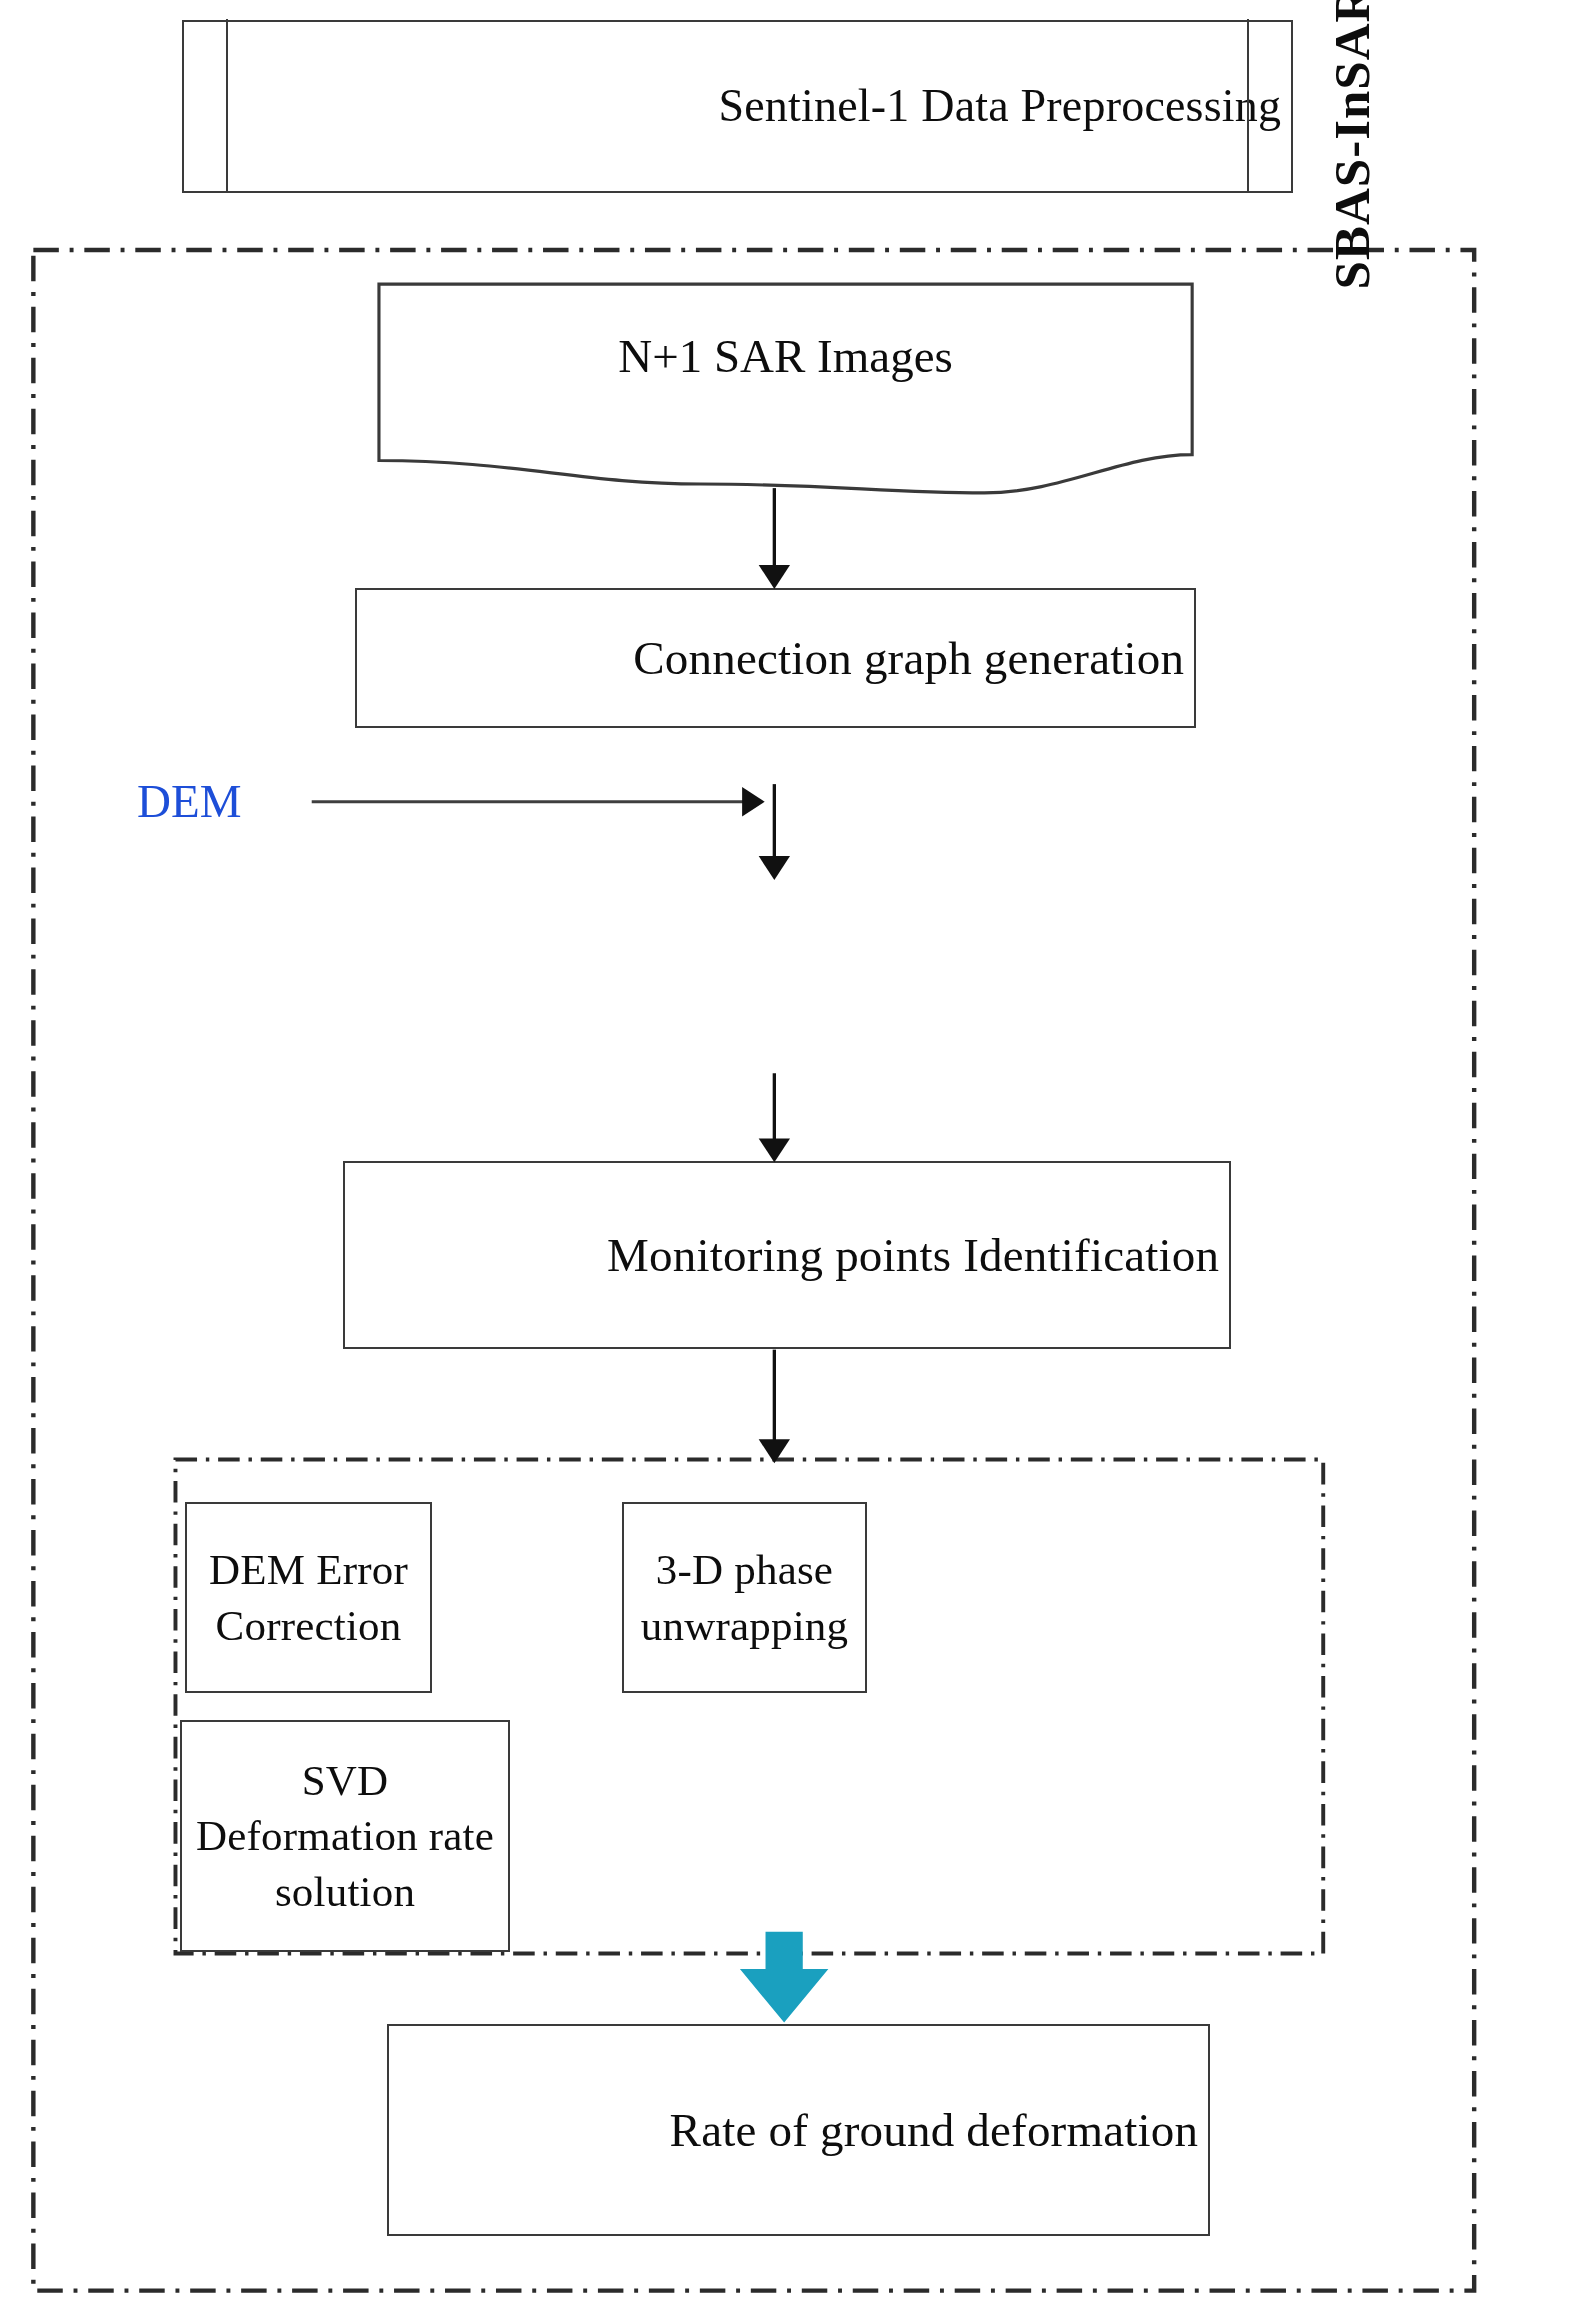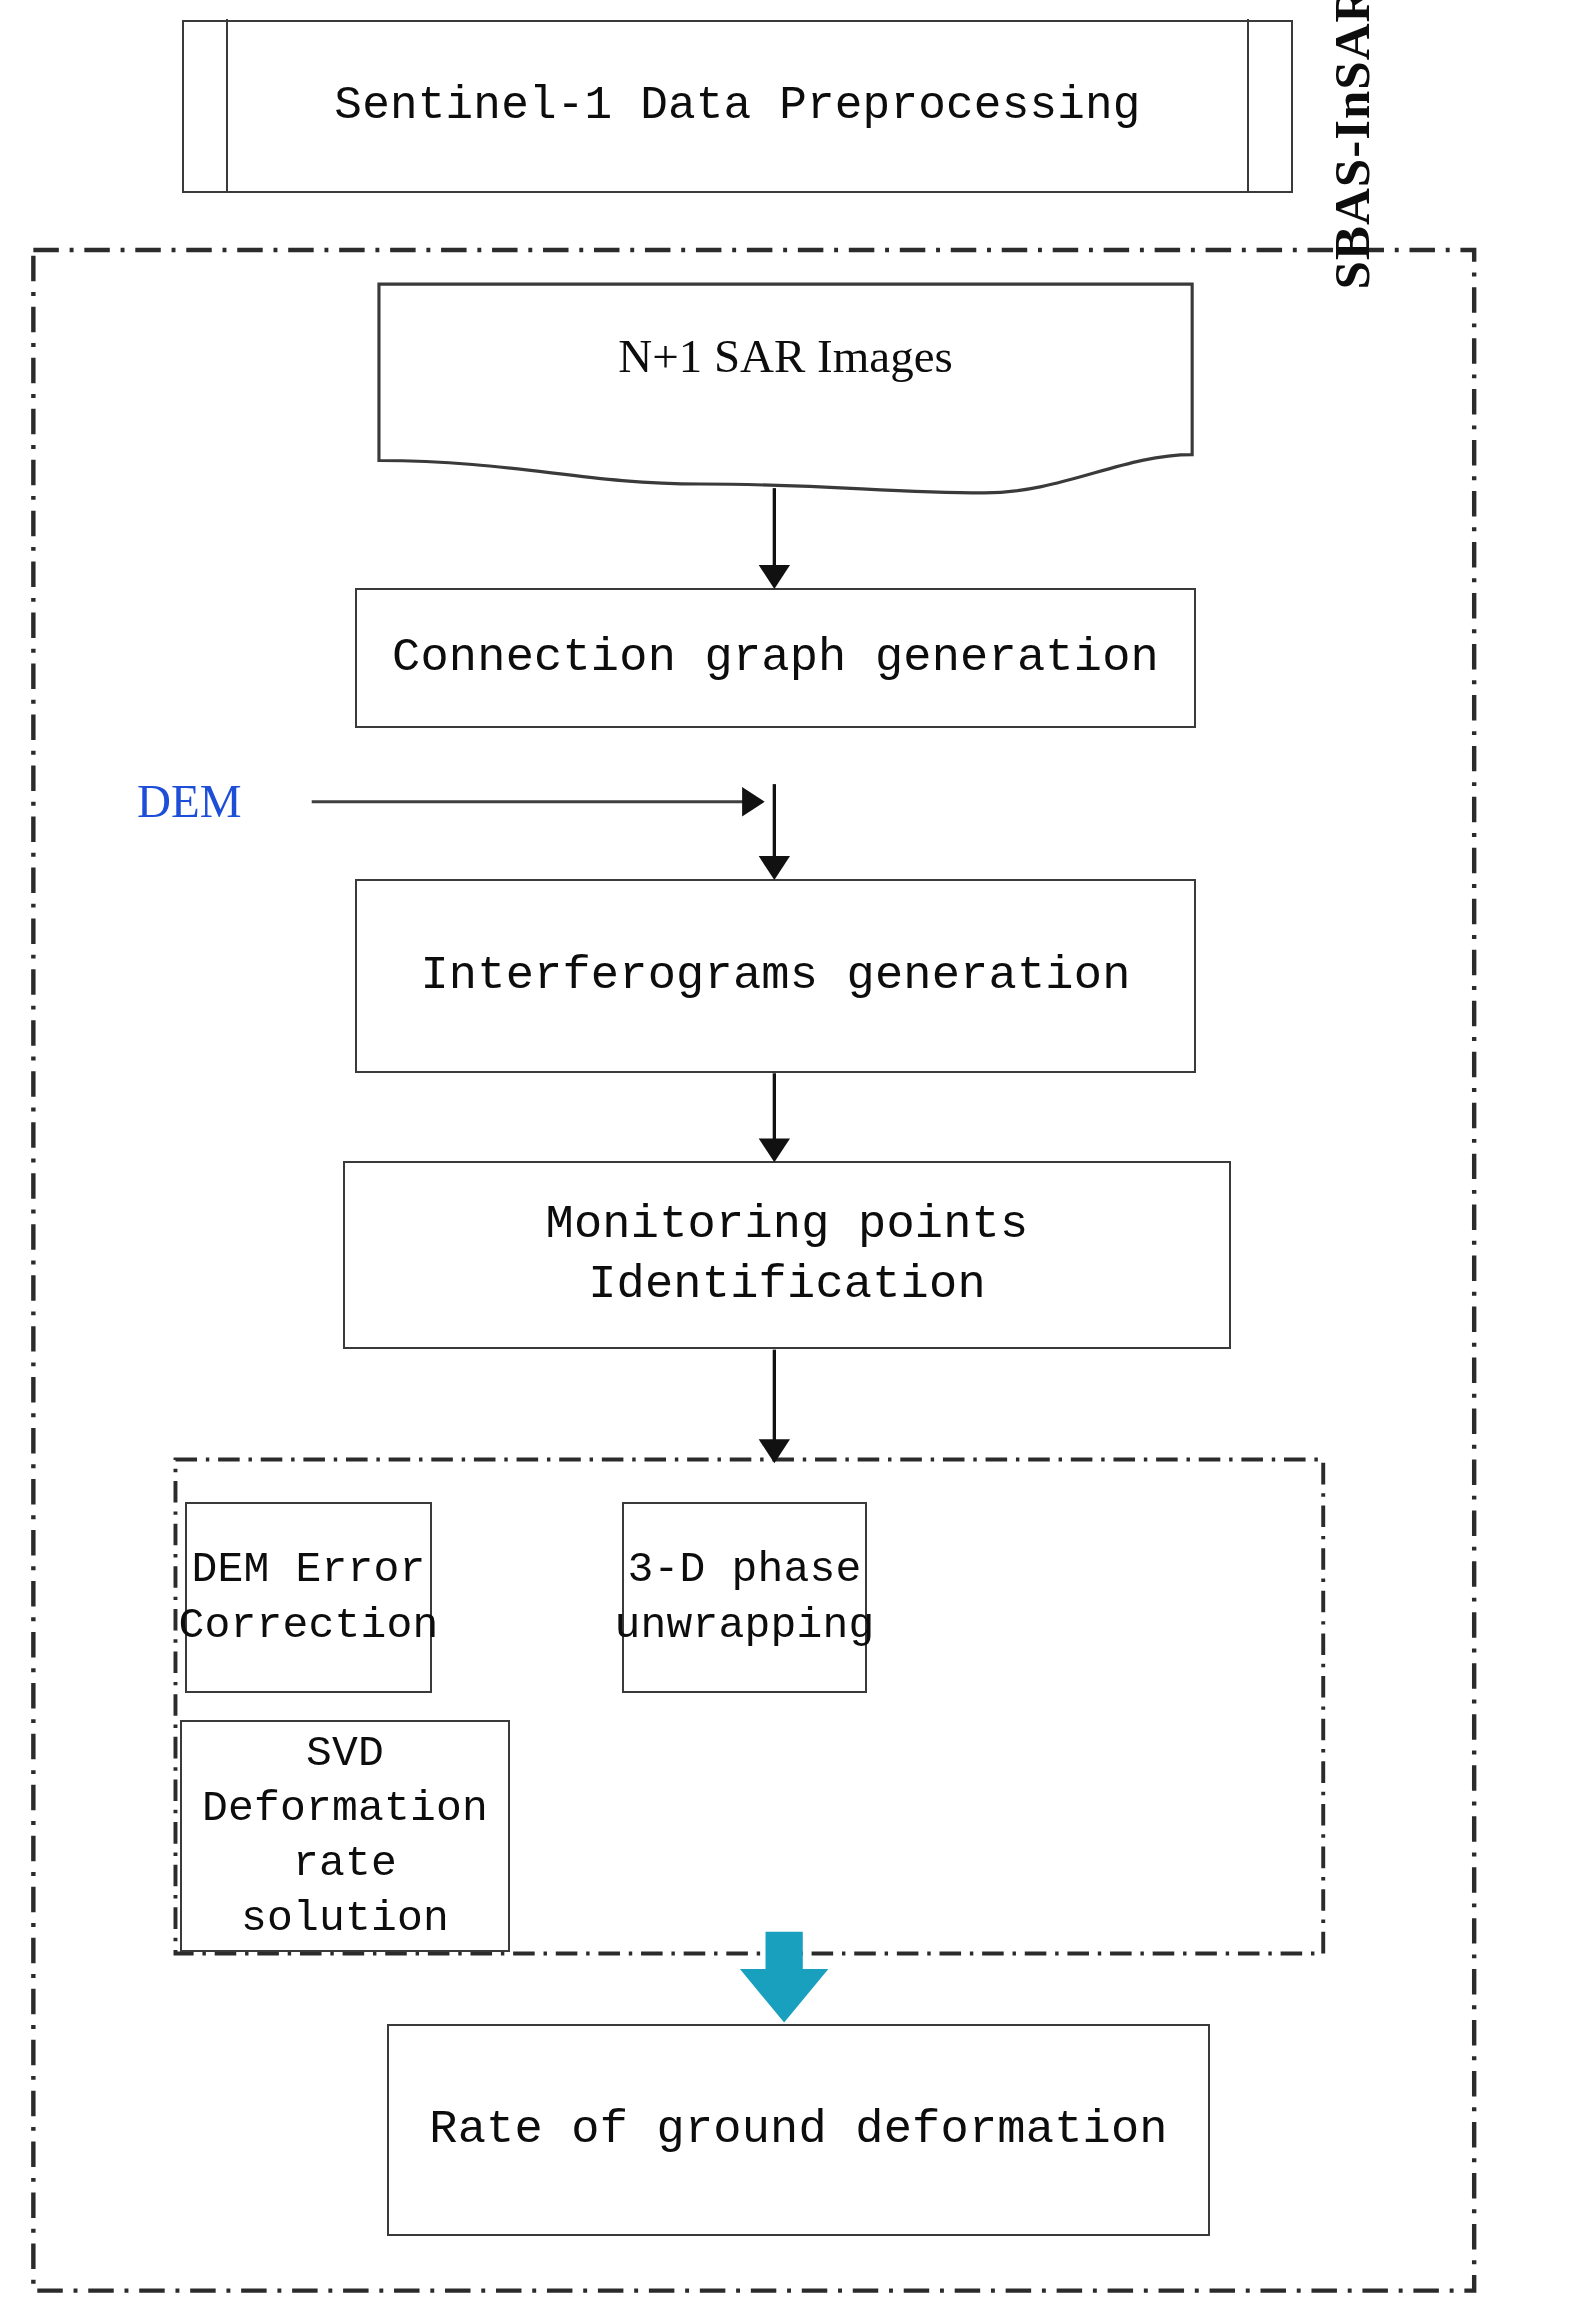--- a/index.html
+++ b/index.html
@@ -18,26 +18,25 @@
     overflow: hidden;
   }
   
   .node {
     position: absolute;
     box-sizing: border-box;
     background: #ffffff;
     border: 2.9px solid #3a3a3a;
     display: flex;
     align-items: center;
-    justify-content: center;
+    justify-content: flex-end;
     text-align: center;
     line-height: 1.28;
     color: #0d0d0d;
     letter-spacing: 0.2px;
-    font-family: Liberation Mono, monospace;
   }
   .node .lbl { display: block; padding: 0 9.8px; }
 
   
   #preprocess-box {
     left: 182px;
     top: 19.6px;
     width: 1111px;
     height: 173px;
     font-size: 46px;
@@ -146,23 +145,20 @@
     </svg>
     <span class="lbl">N+1 SAR Images</span>
   </div>
 
   <div class="node" id="connection-graph">
     <span class="lbl">Connection graph generation</span>
   </div>
 
   <div id="dem-label">DEM</div>
 
-  <div class="node" id="interferograms">
-    <span class="lbl">Interferograms generation</span>
-  </div>
 
   <div class="node" id="monitoring">
     <span class="lbl">Monitoring points Identification</span>
   </div>
 
   <svg class="dashdot-svg" id="inner-dashdot" width="1583" height="2320" viewBox="0 0 1615 2367">
     <rect x="179" y="1489" width="1171" height="504" fill="none" stroke="#2b2b2b" stroke-width="4" stroke-dasharray="22 9 3.5 9" stroke-linecap="butt"></rect>
   </svg>
 
   <div class="node" id="proc-dem-error">

